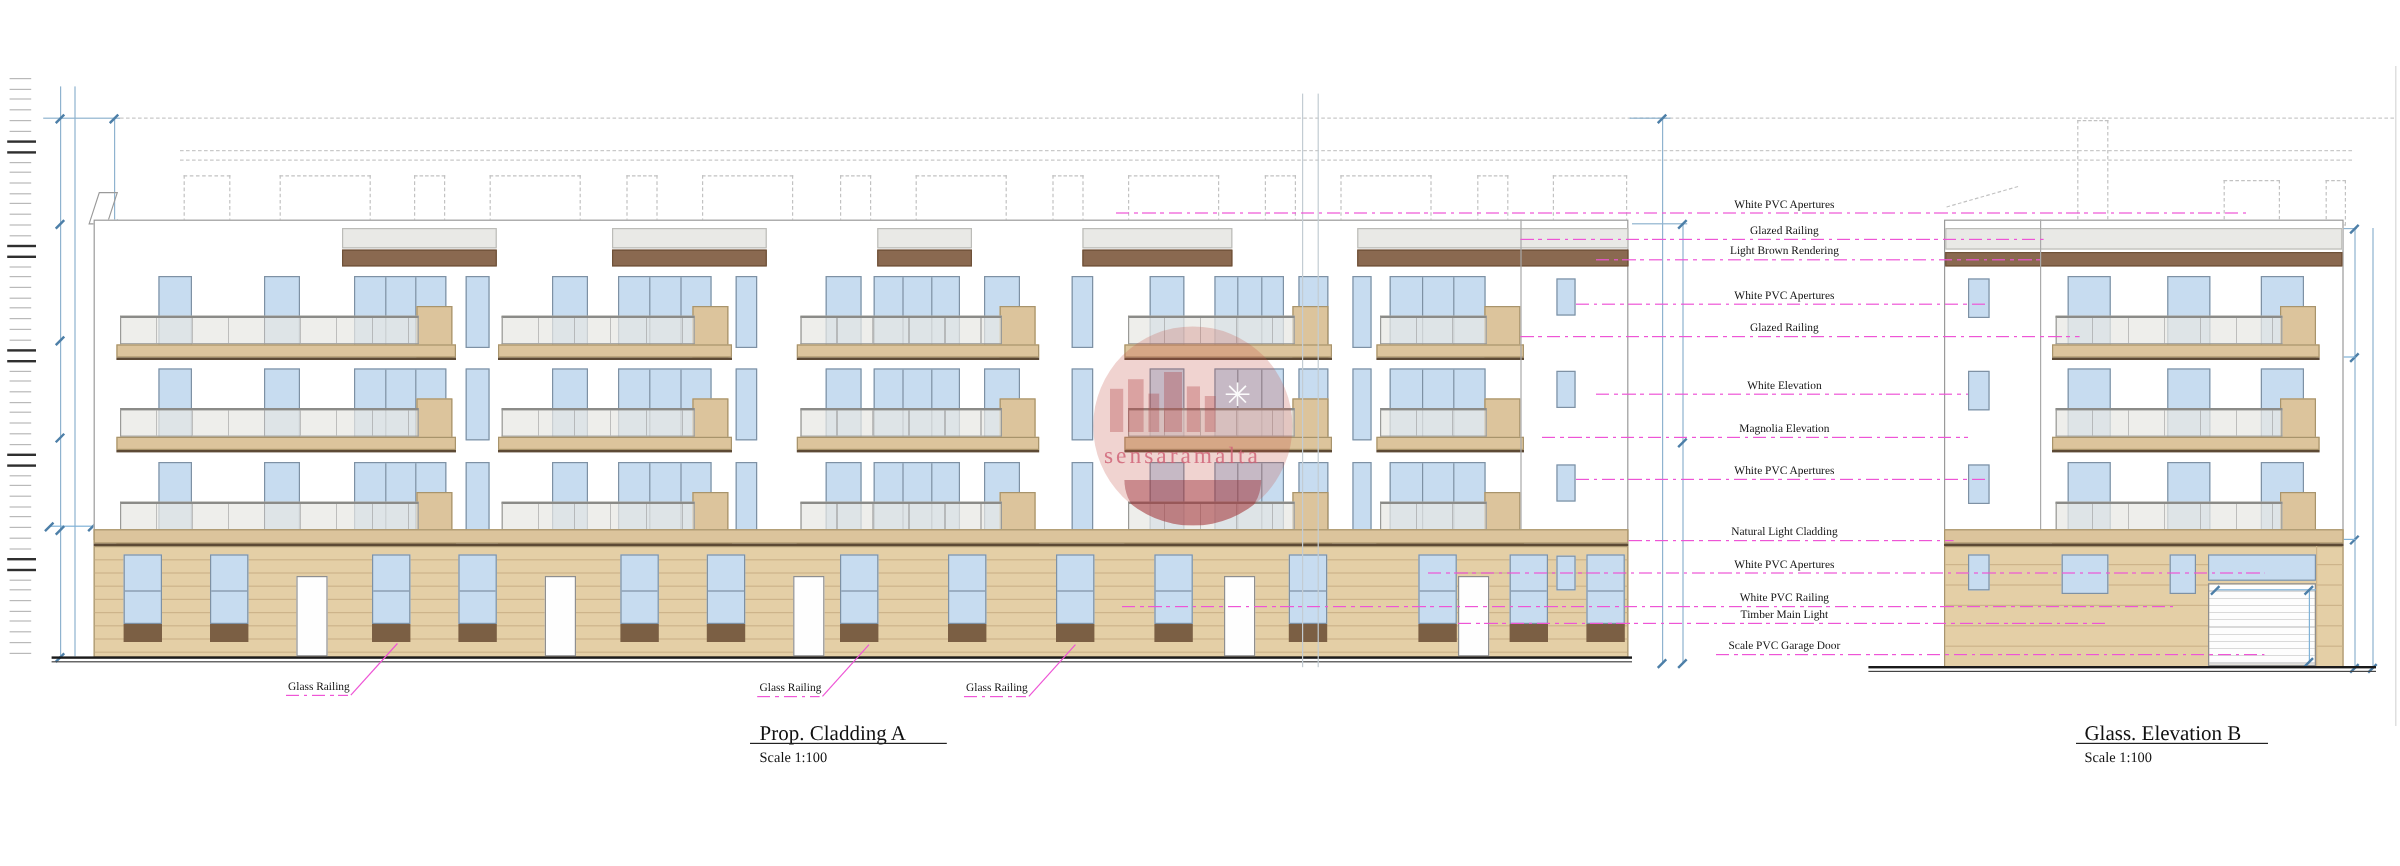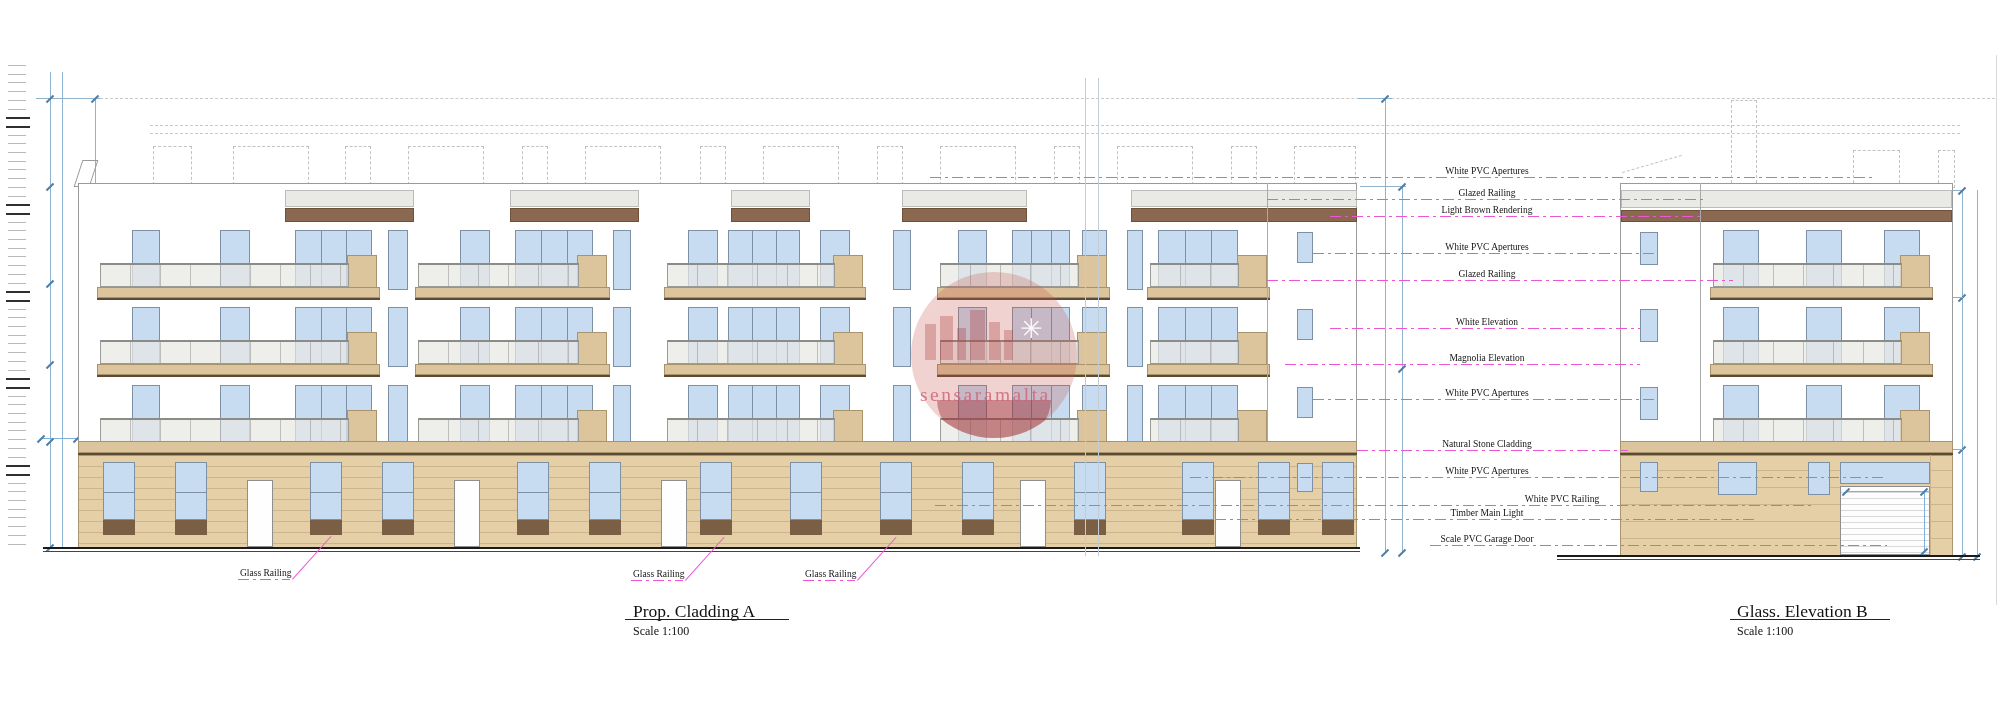--- a/index.html
+++ b/index.html
@@ -435,46 +435,46 @@
     <div class="abs wm-circle" style="left:911px;top:272px;width:166px;height:166px;">
       <div class="wm-tower" style="left:14px;top:52px;width:11px;height:36px;"></div>
       <div class="wm-tower" style="left:29px;top:44px;width:13px;height:44px;"></div>
       <div class="wm-tower" style="left:46px;top:56px;width:9px;height:32px;"></div>
       <div class="wm-tower" style="left:59px;top:38px;width:15px;height:50px;"></div>
       <div class="wm-tower" style="left:78px;top:50px;width:11px;height:38px;"></div>
       <div class="wm-tower" style="left:93px;top:58px;width:9px;height:30px;"></div>
       <div class="wm-bowl" style="left:26px;top:128px;width:114px;height:38px;"></div>
     </div>
     <span class="abs wm-star" style="left:1020px;top:316px;">✳</span>
-    <span class="abs wm-text" style="left:920px;top:384px;">sensaramalta</span>
+    <span class="abs wm-text" style="left:920px;top:370px;">sensaramalta</span>
   </div>
 
   <div id="annotations" class="abs" style="left:0;top:0;width:2000px;height:722px;z-index:50;">
       <div class="abs pinkline" style="left: 930px; top: 177px; width: 943px; height: 1px;"></div>
       <div class="abs ann-label" style="left: 1487px; top: 166px;">White PVC Apertures</div>
       <div class="abs pinkline" style="left: 1267px; top: 199px; width: 436px; height: 1px;"></div>
       <div class="abs ann-label" style="left: 1487px; top: 188px;">Glazed Railing</div>
       <div class="abs pinkline" style="left: 1330px; top: 216px; width: 370px; height: 1px;"></div>
       <div class="abs ann-label" style="left: 1487px; top: 205px;">Light Brown Rendering</div>
       <div class="abs pinkline" style="left: 1313px; top: 253px; width: 345px; height: 1px;"></div>
       <div class="abs ann-label" style="left: 1487px; top: 242px;">White PVC Apertures</div>
       <div class="abs pinkline" style="left: 1267px; top: 280px; width: 466px; height: 1px;"></div>
       <div class="abs ann-label" style="left: 1487px; top: 269px;">Glazed Railing</div>
       <div class="abs pinkline" style="left: 1330px; top: 328px; width: 310px; height: 1px;"></div>
       <div class="abs ann-label" style="left: 1487px; top: 317px;">White Elevation</div>
       <div class="abs pinkline" style="left: 1285px; top: 364px; width: 355px; height: 1px;"></div>
       <div class="abs ann-label" style="left: 1487px; top: 353px;">Magnolia Elevation</div>
       <div class="abs pinkline" style="left: 1313px; top: 399px; width: 345px; height: 1px;"></div>
       <div class="abs ann-label" style="left: 1487px; top: 388px;">White PVC Apertures</div>
       <div class="abs pinkline" style="left: 1357px; top: 450px; width: 271px; height: 1px;"></div>
-      <div class="abs ann-label" style="left: 1487px; top: 439px;">Natural Stone Cladding</div>
+      <div class="abs ann-label" style="left: 1487px; top: 439px;">Natural Light Cladding</div>
       <div class="abs pinkline" style="left: 1190px; top: 477px; width: 697px; height: 1px;"></div>
       <div class="abs ann-label" style="left: 1487px; top: 466px;">White PVC Apertures</div>
       <div class="abs pinkline" style="left: 935px; top: 505px; width: 878px; height: 1px;"></div>
-      <div class="abs ann-label" style="left: 1562px; top: 494px;">White PVC Railing</div>
+      <div class="abs ann-label" style="left: 1487px; top: 494px;">White PVC Railing</div>
       <div class="abs pinkline" style="left: 1215px; top: 519px; width: 541px; height: 1px;"></div>
       <div class="abs ann-label" style="left: 1487px; top: 508px;">Timber Main Light</div>
       <div class="abs pinkline" style="left: 1430px; top: 545px; width: 457px; height: 1px;"></div>
       <div class="abs ann-label" style="left: 1487px; top: 534px;">Scale PVC Garage Door</div>
       <div class="abs gnd-label" style="left: 240px; top: 568px;">Glass Railing</div>
       <div class="abs pinkline" style="left: 238px; top: 579px; width: 52px; height: 1px;"></div>
       <div class="abs pinksolid" style="left: 292px; top: 579px; width: 58px; height: 1px; transform: rotate(-48deg);"></div>
       <div class="abs gnd-label" style="left: 633px; top: 569px;">Glass Railing</div>
       <div class="abs pinkline" style="left: 631px; top: 580px; width: 52px; height: 1px;"></div>
       <div class="abs pinksolid" style="left: 685px; top: 580px; width: 58px; height: 1px; transform: rotate(-48deg);"></div>

